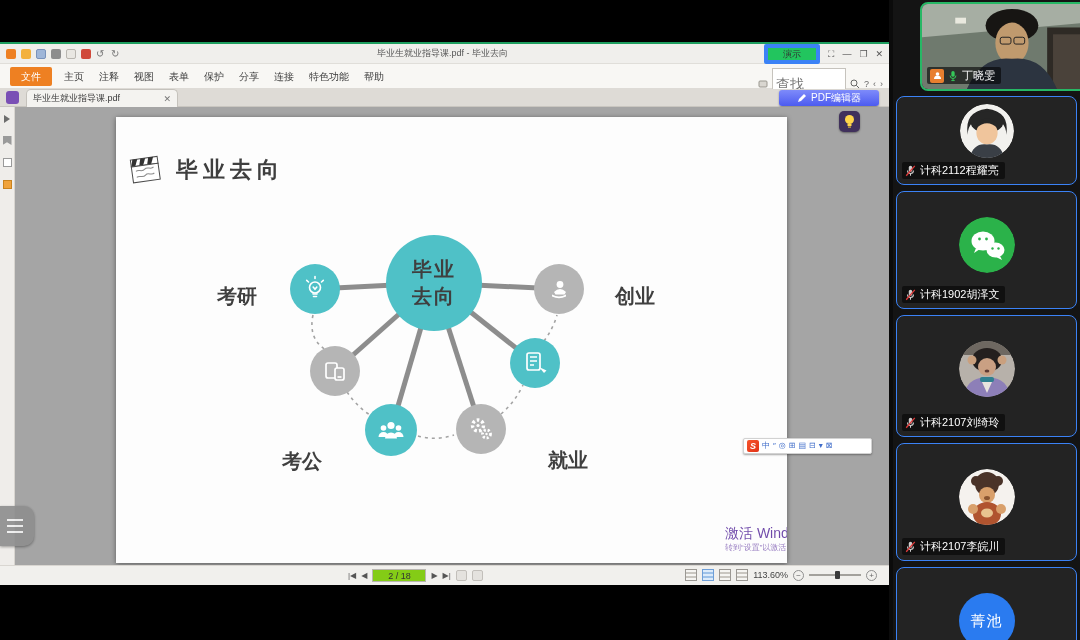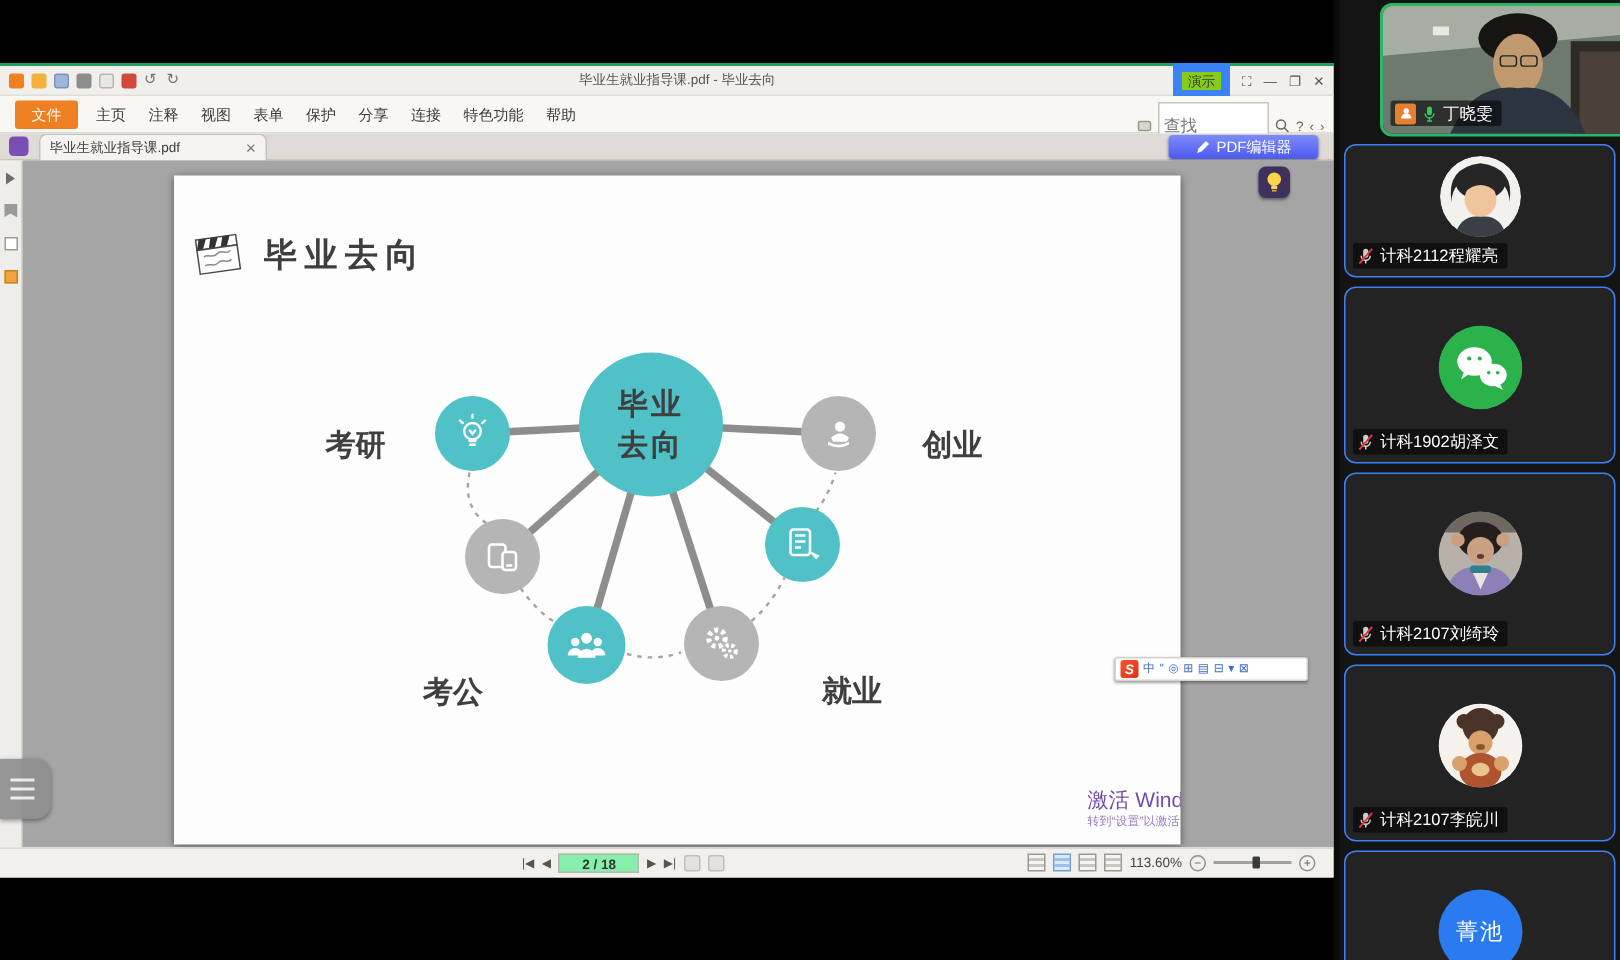--- a/index.html
+++ b/index.html
@@ -16,30 +16,30 @@
   .qa .ic{width:10px;height:10px;border-radius:2px;display:inline-block;}
   .ic-applogo{background:#ee8022;}
   .ic-open{background:#f3b13c;}
   .ic-save{background:#9fb6d8;border:1px solid #7a93bb;}
   .ic-print{background:#8d8d8d;}
   .ic-mail{background:#e9e7e2;border:1px solid #b9b6b0;}
   .ic-edit{background:#d0493a;}
   .ic-txt{width:auto;height:auto;background:none;font-size:10px;color:#777;line-height:10px;}
   .win-title{flex:1;text-align:center;font-size:9px;color:#555;white-space:nowrap;overflow:hidden;}
   .tb-right{display:flex;align-items:center;gap:8px;}
-  .tb-mode{font-size:9px;color:#333;background:#84cc16;border:6px solid #3b82f6;padding:0 4px;border-radius:2px;line-height:12px;}
+  .tb-mode{font-size:9px;color:#333;background:#22c55e;border:4px solid #3b82f6;padding:0 15px;border-radius:2px;line-height:12px;}
   .winctl{font-size:9px;color:#555;line-height:12px;cursor:default;}
 
   
   .ribbon{position:absolute;left:0;top:20px;width:100%;height:25px;background:#f8f7f4;border-bottom:1px solid #dedbd6;}
   .filebtn{position:absolute;left:10px;top:3px;width:42px;height:19px;background:#ee8022;color:#fff;font-size:10px;display:flex;align-items:center;justify-content:center;border-radius:2px;}
   .menus{position:absolute;left:64px;top:0;height:25px;display:flex;align-items:center;gap:15px;}
   .menus span{font-size:10px;color:#3c3c3c;white-space:nowrap;}
   .ribbon-right{position:absolute;right:6px;top:4px;display:flex;align-items:center;gap:4px;}
-  .search-box{width:74px;height:31px;border:1px solid #c6c3bd;background:#fff;font-size:11px;padding:0 3px;color:#333;}
+  .search-box{width:74px;height:31px;border:1px solid #c6c3bd;background:#fff;font-size:14px;padding:0 3px;color:#333;}
   .mini{font-size:9px;color:#666;}
 
   
   .tabbar{position:absolute;left:0;top:45px;width:100%;height:18px;background:#dedbd6;border-bottom:1px solid #c9c6c0;}
   .appicon{position:absolute;left:6px;top:2px;width:13px;height:13px;background:#7a4fb5;border-radius:3px;}
   .doctab{position:absolute;left:26px;top:0;height:18px;width:152px;background:#f4f3f0;border:1px solid #c5c2bc;border-bottom:none;border-radius:5px 5px 0 0;display:flex;align-items:center;padding:0 6px;gap:4px;}
   .doctab .t{flex:1;font-size:9px;color:#3a3a3a;white-space:nowrap;overflow:hidden;}
   .doctab .x{font-size:9px;color:#777;}
   .pdfeditor{position:absolute;right:10px;top:1px;height:16px;width:100px;background:linear-gradient(#7e8bfa,#4c5bf0);border-radius:3px;color:#fff;font-size:10px;display:flex;align-items:center;justify-content:center;gap:4px;box-shadow:0 1px 2px rgba(0,0,0,.35);}
 
@@ -65,21 +65,21 @@
 
   .bulb-btn{position:absolute;left:824px;top:4px;width:21px;height:21px;background:#40305c;border-radius:5px;display:flex;align-items:center;justify-content:center;box-shadow:0 1px 2px rgba(0,0,0,.4);}
   .sogou{position:absolute;left:728px;top:331px;width:129px;height:16px;background:#fff;border:1px solid #d2d2d2;border-radius:2px;box-shadow:0 1px 2px rgba(0,0,0,.35);display:flex;align-items:center;gap:3px;padding:0 3px;}
   .sg-logo{width:12px;height:12px;border-radius:2px;background:linear-gradient(135deg,#f6542c,#e23217);color:#fff;font-size:9px;font-weight:bold;font-style:italic;display:flex;align-items:center;justify-content:center;line-height:12px;}
   .sg-ic{font-size:8px;color:#3f6cc9;line-height:12px;}
 
   
   .statusbar{position:absolute;left:0;bottom:0;width:100%;height:20px;background:#f1f0ed;border-top:1px solid #d9d6d1;}
   .nav{position:absolute;left:348px;top:3px;display:flex;align-items:center;gap:5px;}
   .nav .g{font-size:8px;color:#555;}
-  .pagebox{width:54px;height:13px;background:#86efac;border:1px solid #b9b6b0;font-size:9px;color:#333;text-align:center;line-height:12px;font-weight:bold;}
+  .pagebox{width:54px;height:13px;background:#84cc16;border:1px solid #b9b6b0;font-size:9px;color:#333;text-align:center;line-height:12px;}
   .navic{width:11px;height:11px;background:#e4e2de;border:1px solid #c2bfba;border-radius:2px;}
   .zoomgrp{position:absolute;right:12px;top:3px;display:flex;align-items:center;gap:5px;}
   .vic{width:12px;height:12px;border:1px solid #9b9893;background:repeating-linear-gradient(#f6f5f2 0 2px,#c9c6c0 2px 4px);}
   .vic.sel{border-color:#6f9fd8;background:repeating-linear-gradient(#dcebfa 0 2px,#9dc1e8 2px 4px);}
   .zlabel{font-size:9px;color:#444;}
   .zbtn{width:11px;height:11px;border:1px solid #8f8f8f;border-radius:50%;font-size:8px;color:#666;display:flex;align-items:center;justify-content:center;line-height:9px;}
   .track{position:relative;width:52px;height:2px;background:#a3a19c;}
   .knob{position:absolute;left:26px;top:-3px;width:5px;height:8px;background:#3a3a3a;border-radius:1px;}
 
   .hamburger{position:absolute;left:0;top:506px;width:34px;height:40px;background:#8f8f8f;opacity:.92;border-radius:0 10px 10px 0;box-shadow:0 1px 3px rgba(0,0,0,.4);display:flex;flex-direction:column;justify-content:center;gap:4px;padding-left:7px;}

